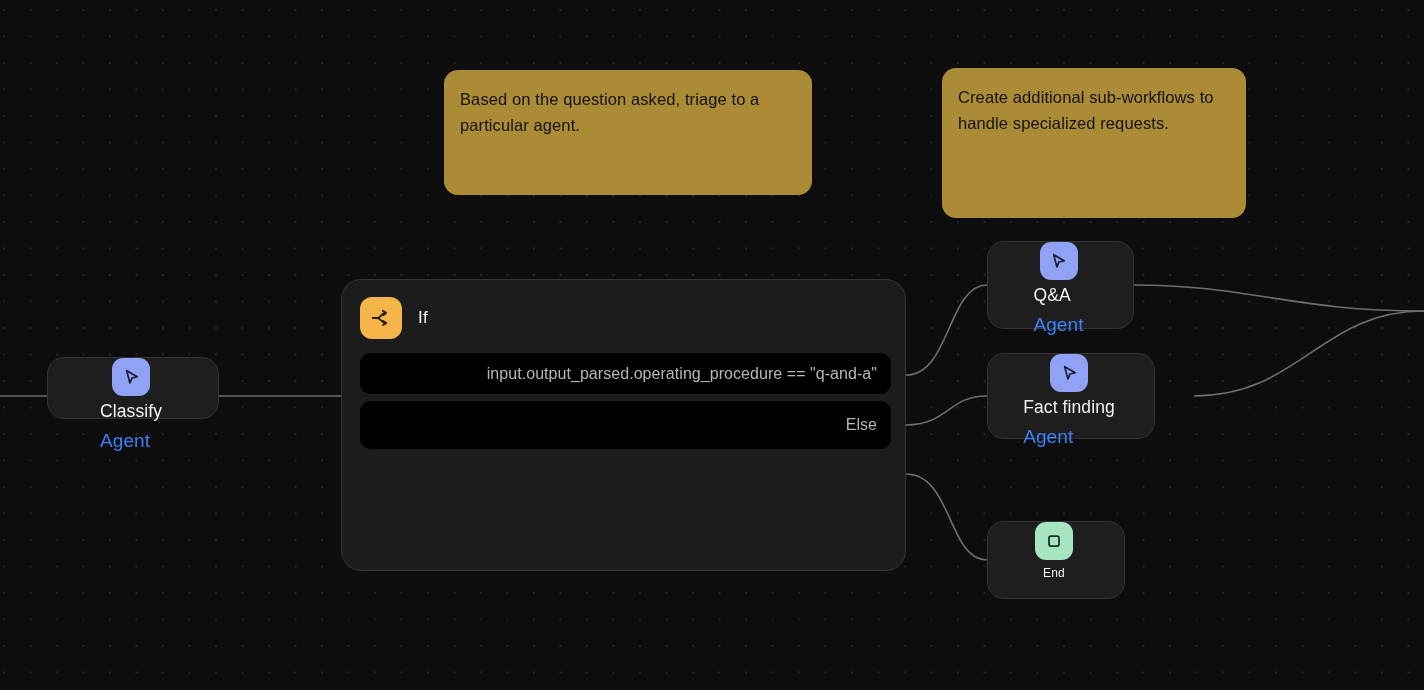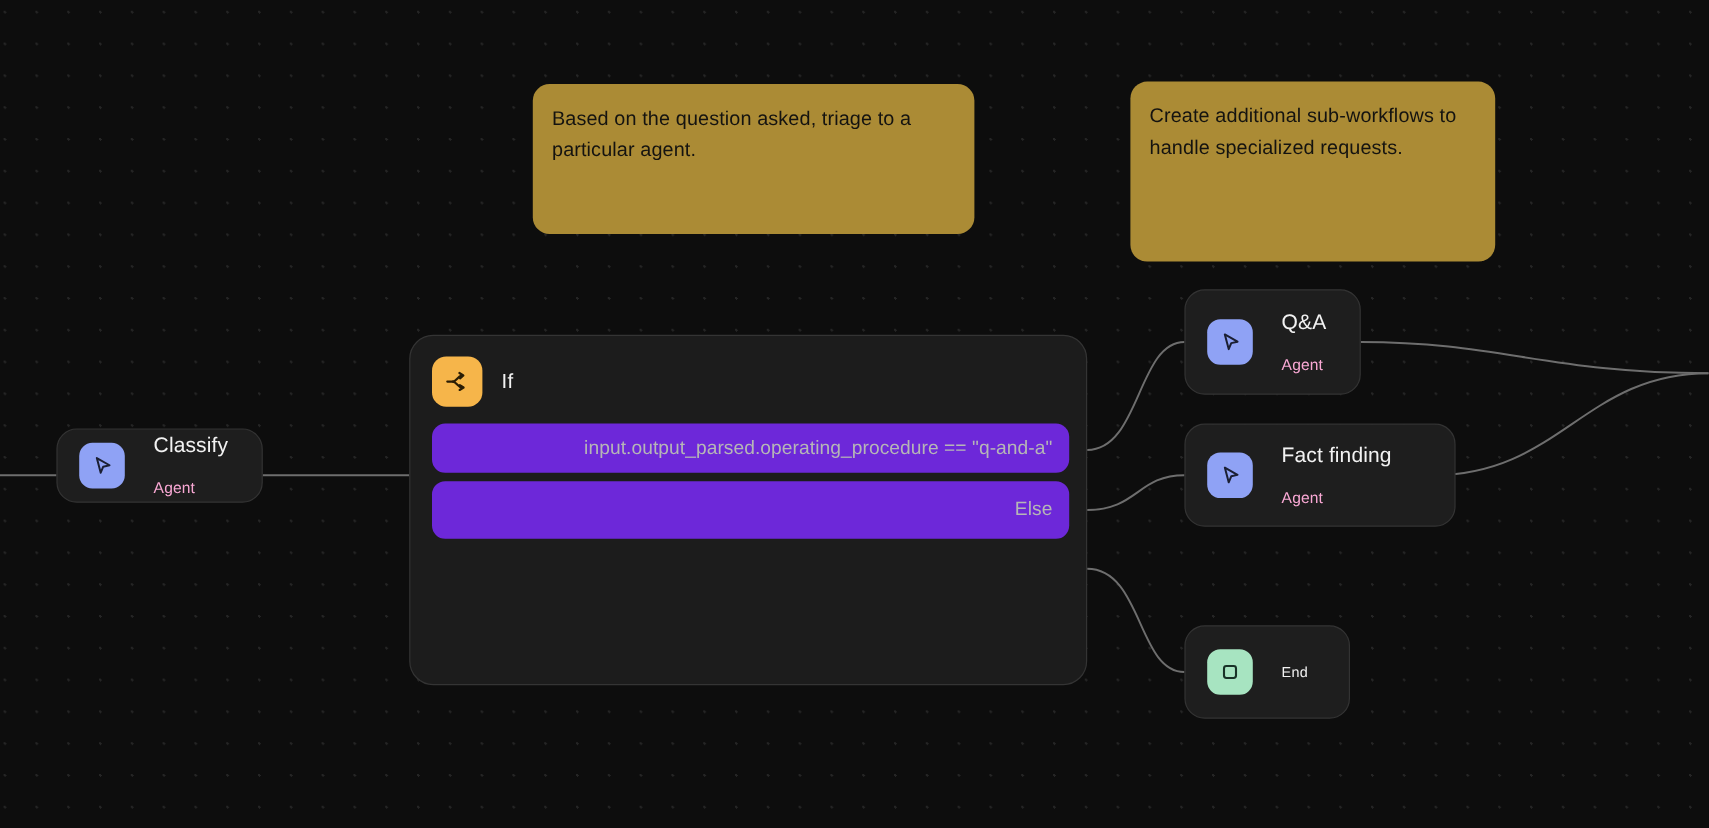--- a/index.html
+++ b/index.html
@@ -39,49 +39,50 @@
   .sticky-2 { left:942px; top:68px;  width:304px; height:150px; }
 
   
   .node {
     position:absolute;
     background:#1e1e1e;
     border:1px solid #333333;
     border-radius:17px;
     display:flex;
     align-items:center;
-    gap:24px;
+    gap:6px;
     padding:0 22px 0 18px;
+    flex-direction:column;
   }
   .node-ico {
     width:38px; height:38px;
     border-radius:11px;
     display:flex; align-items:center; justify-content:center;
     flex:0 0 auto;
   }
   .ico-agent { background:#8fa2f5; }
   .ico-end   { background:#a7e4c1; }
   .node-text { display:flex; flex-direction:column; justify-content:center; line-height:1.12; }
   .node-title {
     color:#f2f2f2;
     font-size:17.5px;
     letter-spacing:.1px;
     white-space:nowrap;
   }
   .node-sub {
-    color:#f9a8d4;
-    font-size:13px;
-    margin-top:18px;
+    color:#3b82f6;
+    font-size:19px;
+    margin-top:8px;
     letter-spacing:.1px;
   }
   .node-title-only { color:#f2f2f2; font-size:12px; letter-spacing:.2px; }
 
   .node-classify { left:47px;  top:357px; width:172px; height:62px; }
   .node-qa       { left:987px; top:241px; width:147px; height:88px; }
-  .node-fact     { left:987px; top:353px; width:226px; height:86px; }
+  .node-fact     { left:987px; top:353px; width:168px; height:86px; }
   .node-end      { left:987px; top:521px; width:138px; height:78px; }
 
   
   .if-node {
     position:absolute;
     left:341px; top:279px;
     width:565px; height:292px;
     background:#1c1c1c;
     border:1px solid #343434;
     border-radius:20px;
@@ -90,21 +91,21 @@
   .if-head { display:flex; align-items:center; gap:16px; margin-bottom:14px; }
   .ico-if {
     width:42px; height:42px;
     border-radius:12px;
     background:#f6b54a;
     display:flex; align-items:center; justify-content:center;
   }
   .if-head-label { color:#f2f2f2; font-size:17px; letter-spacing:.2px; }
 
   .if-row {
-    background:#6d28d9;
+    background:#000000;
     border-radius:11px;
     height:41px;
     margin-bottom:7px;
     display:flex;
     align-items:center;
     justify-content:flex-end;
     padding:0 14px;
     color:#b6b6b6;
     font-size:16px;
     letter-spacing:.05px;

